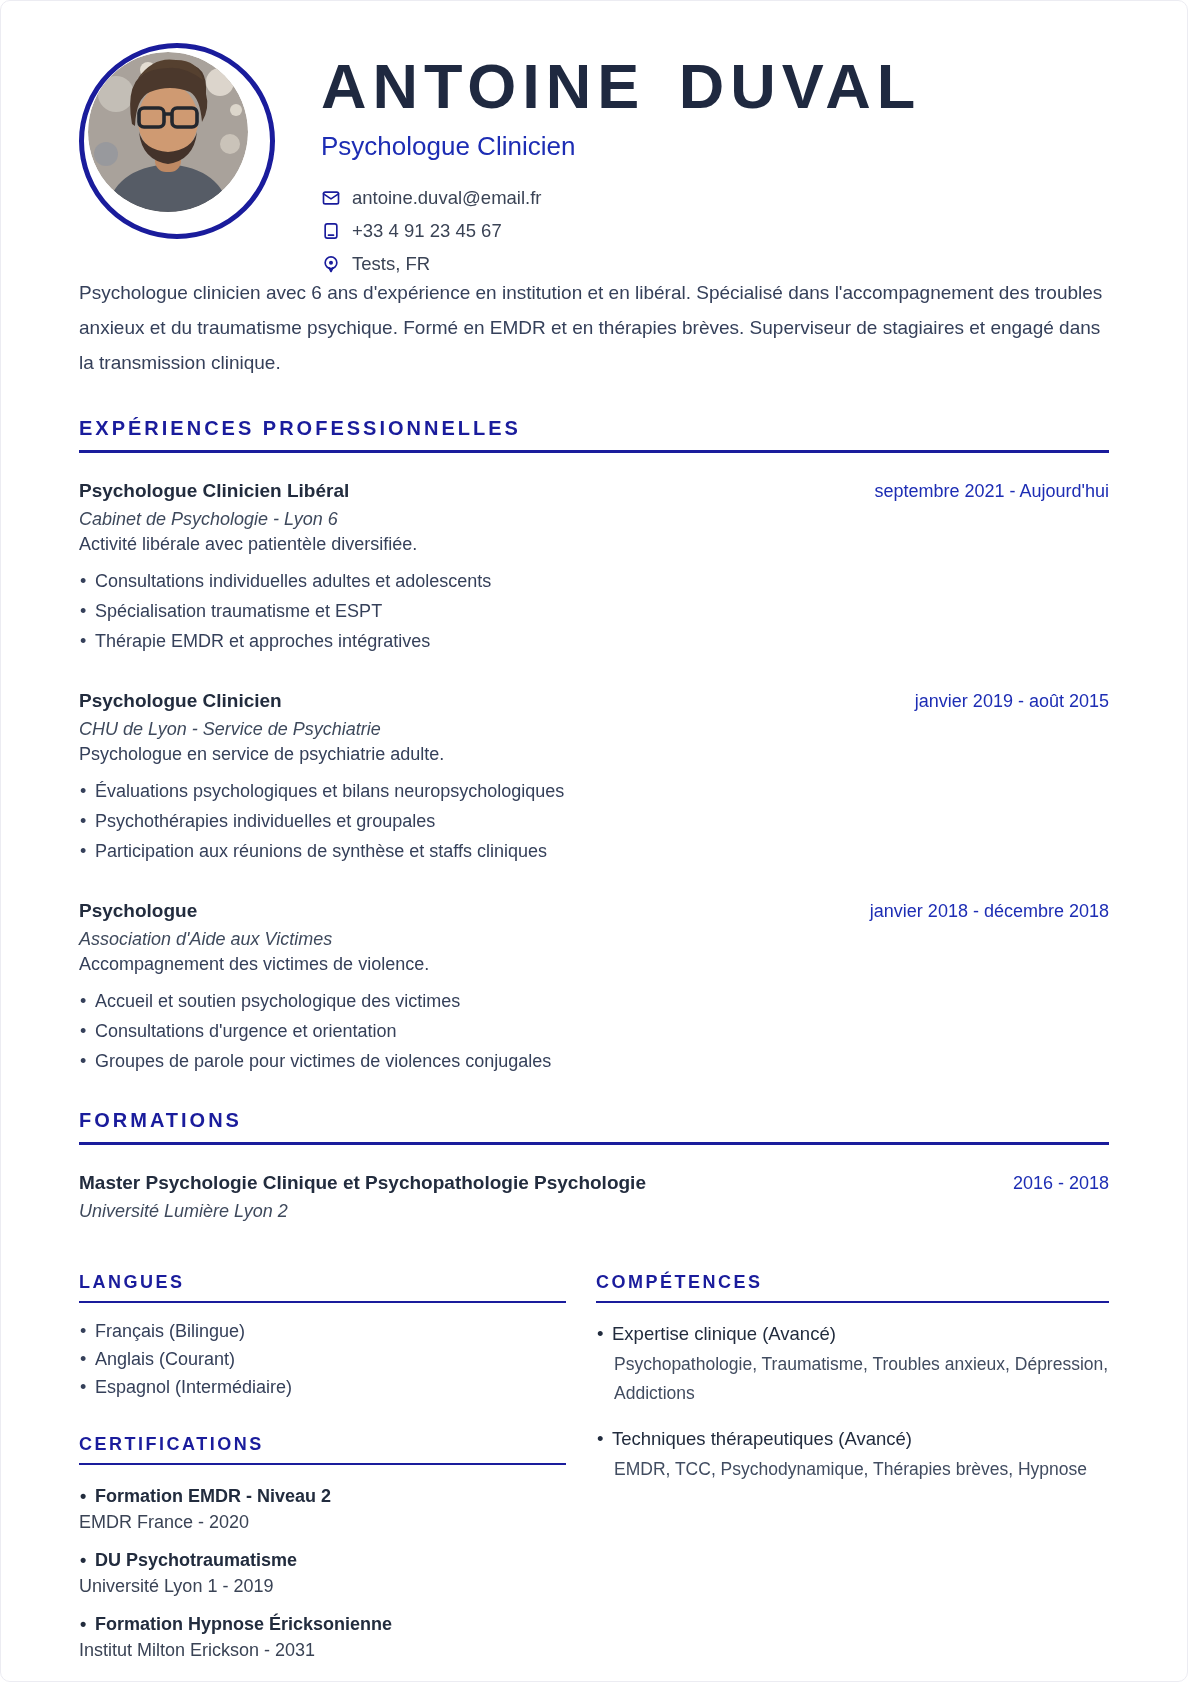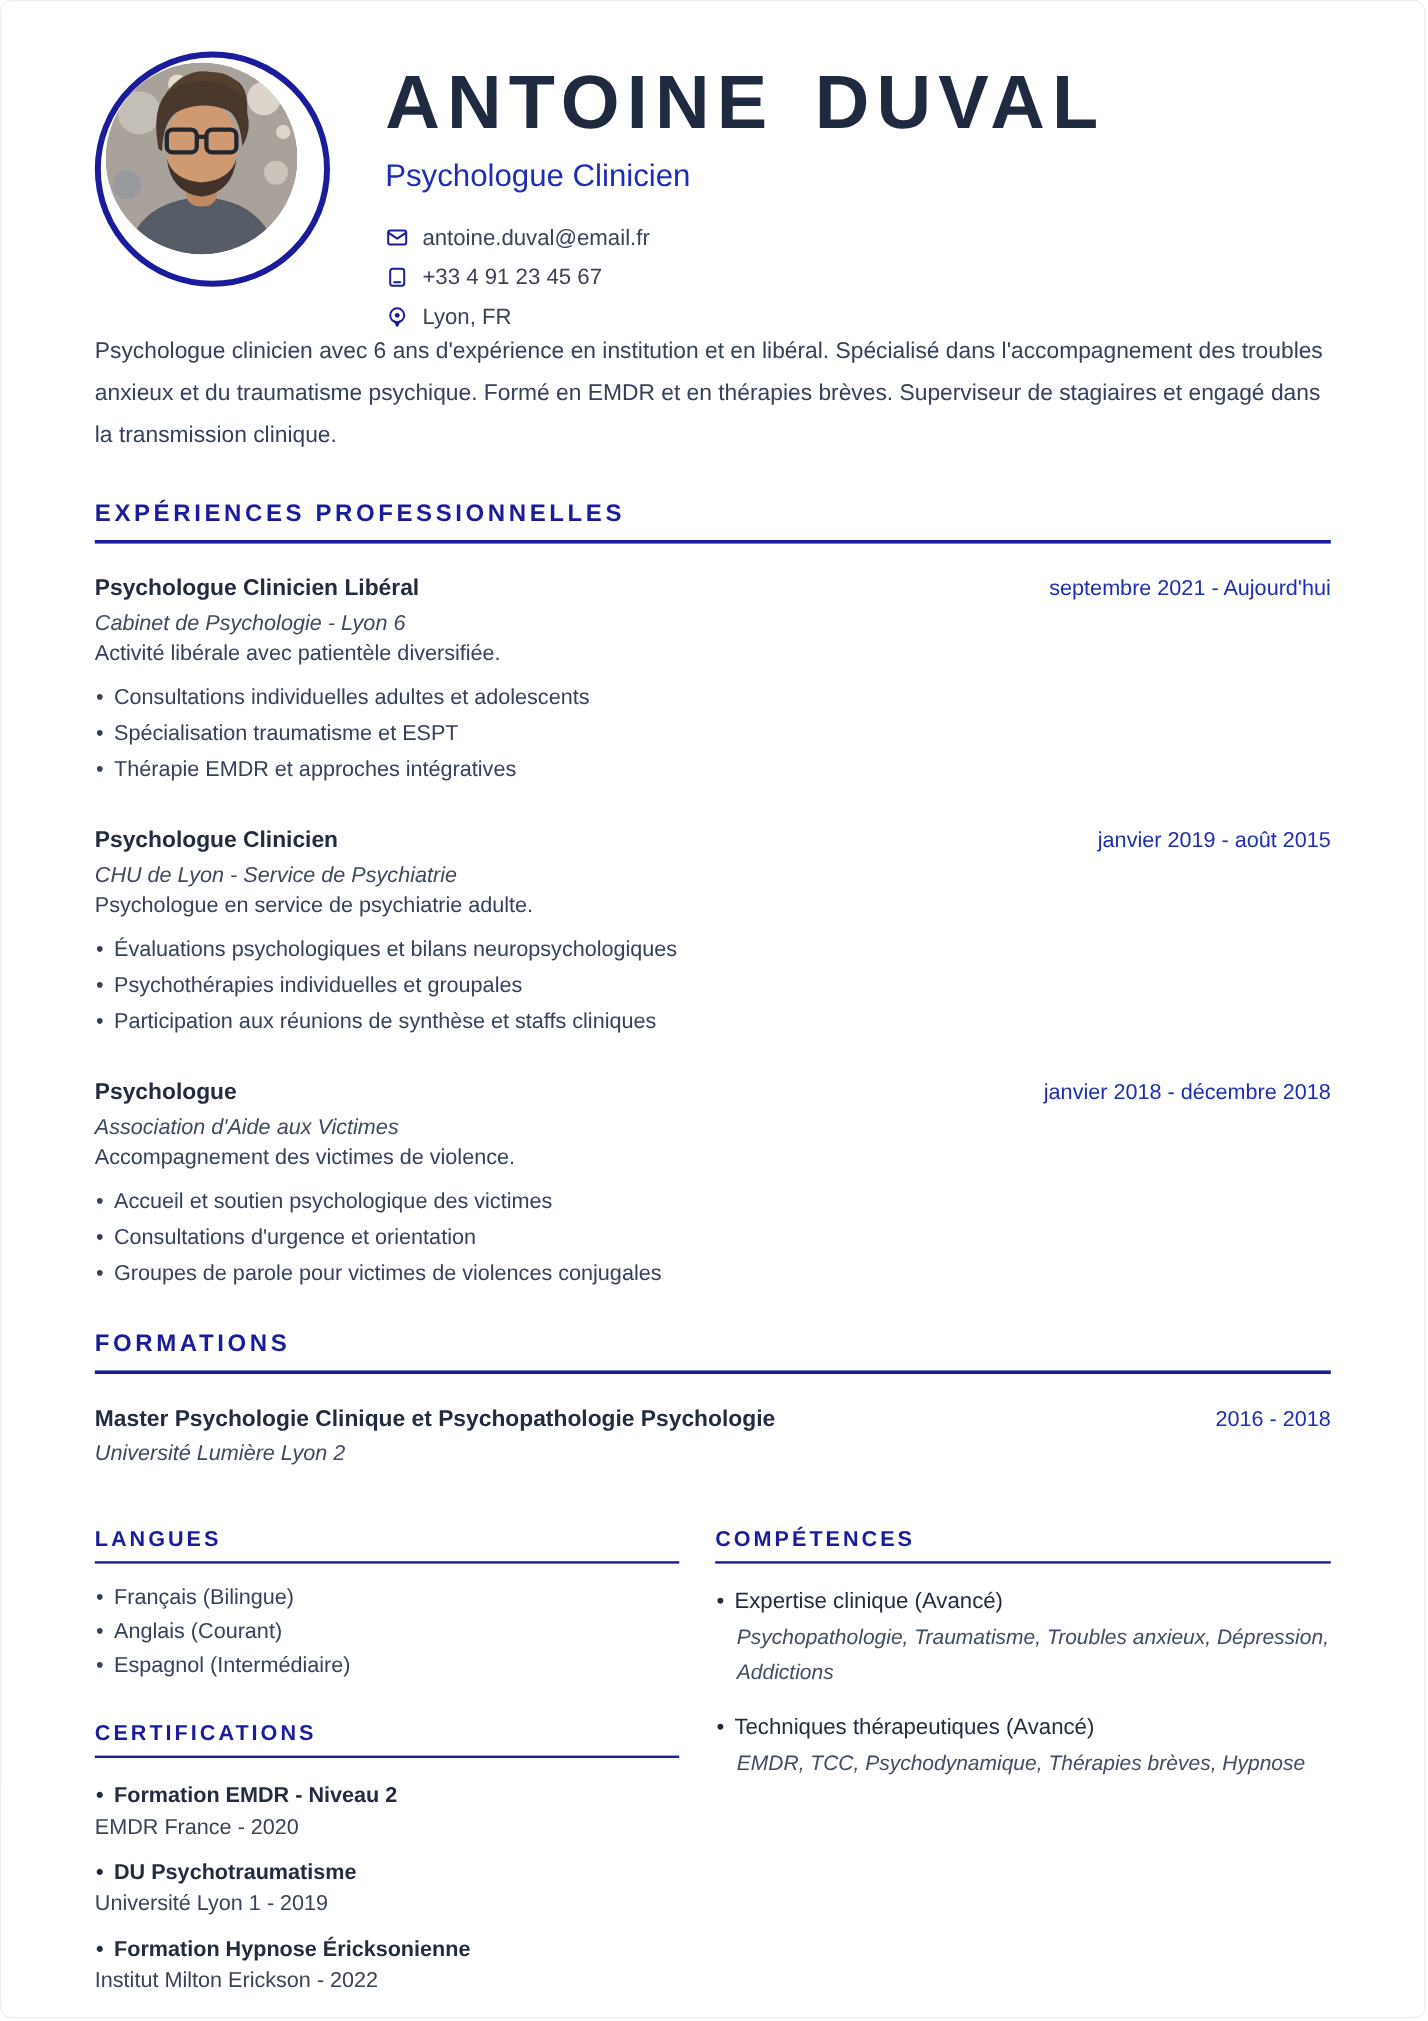--- a/index.html
+++ b/index.html
@@ -48,21 +48,21 @@
   .col-left .blist li{margin-top:6px;}
   .sub-title.certs{margin-top:36px;}
   .cert{margin-top:21px;}
   .cert + .cert{margin-top:17px;}
   .cert-name{position:relative;padding-left:16px;font-size:18px;font-weight:700;color:#222c3e;}
   .cert-name::before{content:"\2022";position:absolute;left:1px;}
   .cert-issuer{margin-top:5px;font-size:18px;color:#3a4355;}
   .skill{margin-top:19px;}
   .skill-name{position:relative;padding-left:16px;font-size:18.5px;color:#222c3e;line-height:24px;}
   .skill-name::before{content:"\2022";position:absolute;left:1px;}
-  .skill-kw{margin-top:4px;padding-left:18px;font-size:17.5px;font-style:italic;color:#414c60;line-height:29px;}
+  .skill-kw{margin-top:4px;padding-left:18px;font-size:17.5px;color:#414c60;line-height:29px;}
 </style>
 </head>
 <body>
 
 <div class="page">
   <div class="content">
 
     <div class="header">
       <div class="avatar-ring">
         <svg viewBox="0 0 160 160" width="160" height="160">
@@ -114,21 +114,21 @@
             <span>+33 4 91 23 45 67</span>
           </li>
           <li>
             <span class="ci">
               <svg viewBox="0 0 24 24">
                   <circle cx="12" cy="10.5" r="7"></circle>
                   <circle cx="12" cy="10.5" r="2.4" fill="#1a1c9c" stroke="none"></circle>
                   <path d="M9.8 16.7 L12 21 L14.2 16.7"></path>
                 </svg>
             </span>
-            <span>Lyon, FR</span>
+            <span>Tests, FR</span>
           </li>
         </ul>
       </div>
     </div>
 
     <p class="summary">Psychologue clinicien avec 6 ans d'expérience en institution et en libéral. Spécialisé dans l'accompagnement des troubles anxieux et du traumatisme psychique. Formé en EMDR et en thérapies brèves. Superviseur de stagiaires et engagé dans la transmission clinique.</p>
 
     <section>
       <h2 class="sec-title">EXPÉRIENCES PROFESSIONNELLES</h2>
 
@@ -200,21 +200,21 @@
         <div class="cert">
           <div class="cert-name">Formation EMDR - Niveau 2</div>
           <div class="cert-issuer">EMDR France - 2020</div>
         </div>
         <div class="cert">
           <div class="cert-name">DU Psychotraumatisme</div>
           <div class="cert-issuer">Université Lyon 1 - 2019</div>
         </div>
         <div class="cert">
           <div class="cert-name">Formation Hypnose Éricksonienne</div>
-          <div class="cert-issuer">Institut Milton Erickson - 2022</div>
+          <div class="cert-issuer">Institut Milton Erickson - 2031</div>
         </div>
       </div>
 
       <div class="col-right">
         <h4 class="sub-title">COMPÉTENCES</h4>
         <div class="skill">
           <div class="skill-name">Expertise clinique (Avancé)</div>
           <div class="skill-kw">Psychopathologie, Traumatisme, Troubles anxieux, Dépression, Addictions</div>
         </div>
         <div class="skill">

